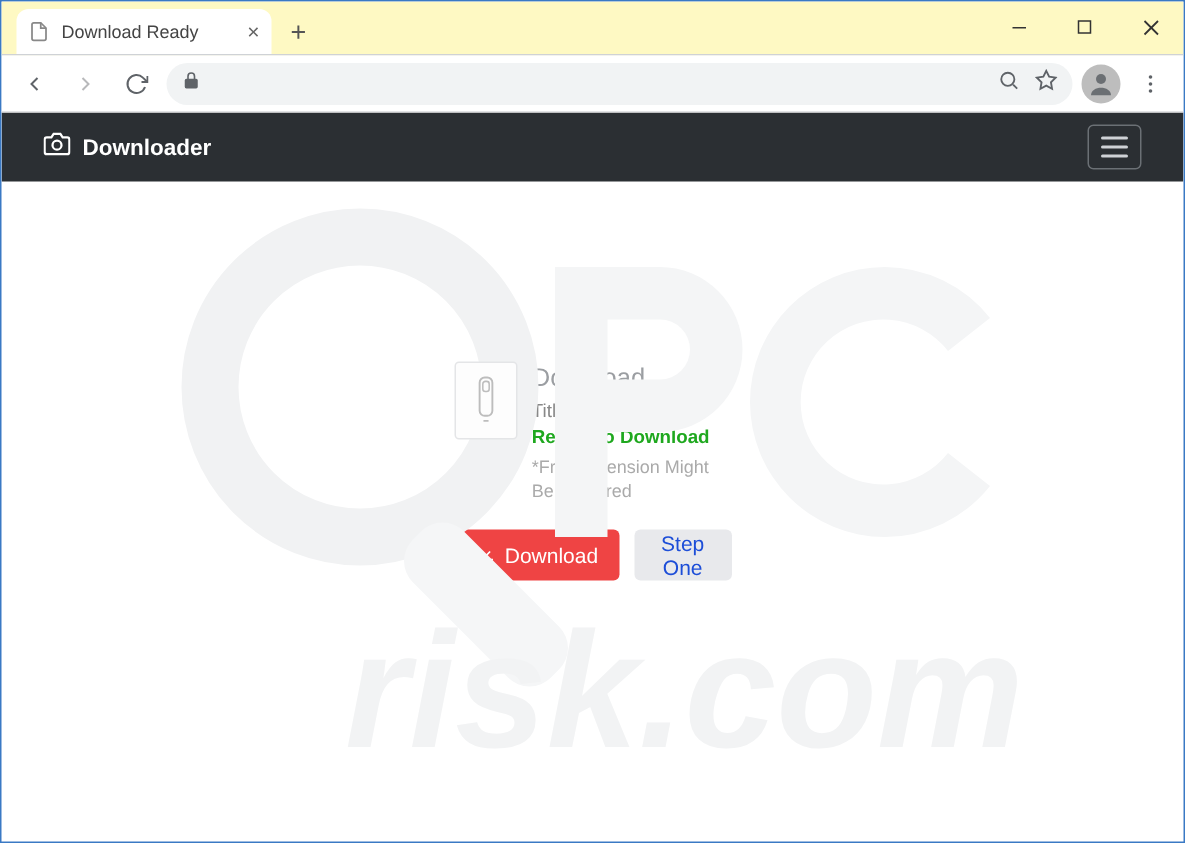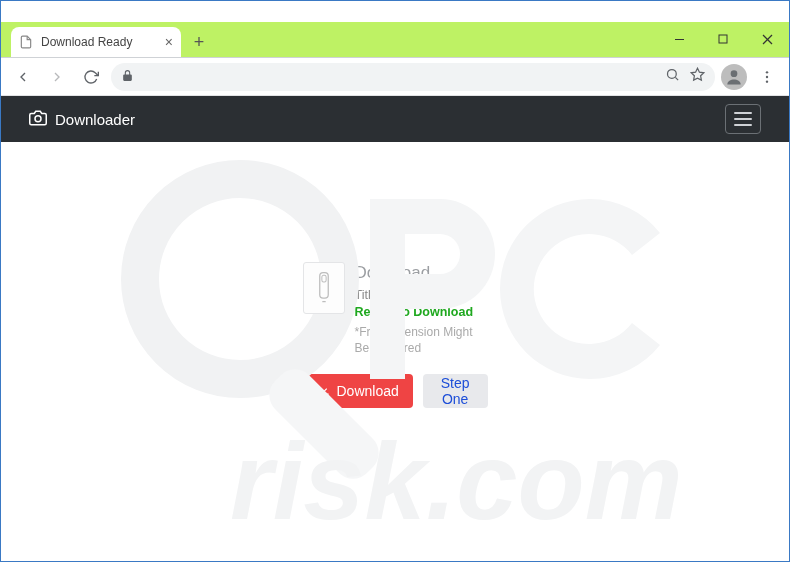--- a/index.html
+++ b/index.html
@@ -8,25 +8,24 @@
     height: 562px;
     font-family: -apple-system, BlinkMacSystemFont, "Segoe UI", Arial, sans-serif;
     background: #fff;
     border: 1px solid #3a79c4;
     overflow: hidden;
     position: relative;
   }
   
   .titlebar {
     height: 36px;
-    background: #bef264;
+    background: #fef9c3;
     display: flex;
     align-items: flex-end;
     border-bottom: 1px solid #cfd2d6;
-    margin-top: 21px;
   }
   .tab {
     background: #fff;
     height: 30px;
     margin-left: 10px;
     margin-top: 6px;
     border-top-left-radius: 8px;
     border-top-right-radius: 8px;
     display: flex;
     align-items: center;
@@ -109,21 +108,21 @@
     height: 46px;
     background: #2b2f33;
     display: flex;
     align-items: center;
     padding: 0 28px;
     color: #fff;
   }
   .brand {
     display: flex; align-items: center; gap: 8px;
     color: #fff;
-    font-weight: 400;
+    font-weight: 700;
     font-size: 15px;
   }
   .hamburger {
     margin-left: auto;
     width: 36px; height: 30px;
     border: 1px solid #6b7075;
     border-radius: 4px;
     display: flex; flex-direction: column; justify-content: center; align-items: center;
     gap: 4px;
     cursor: pointer;

